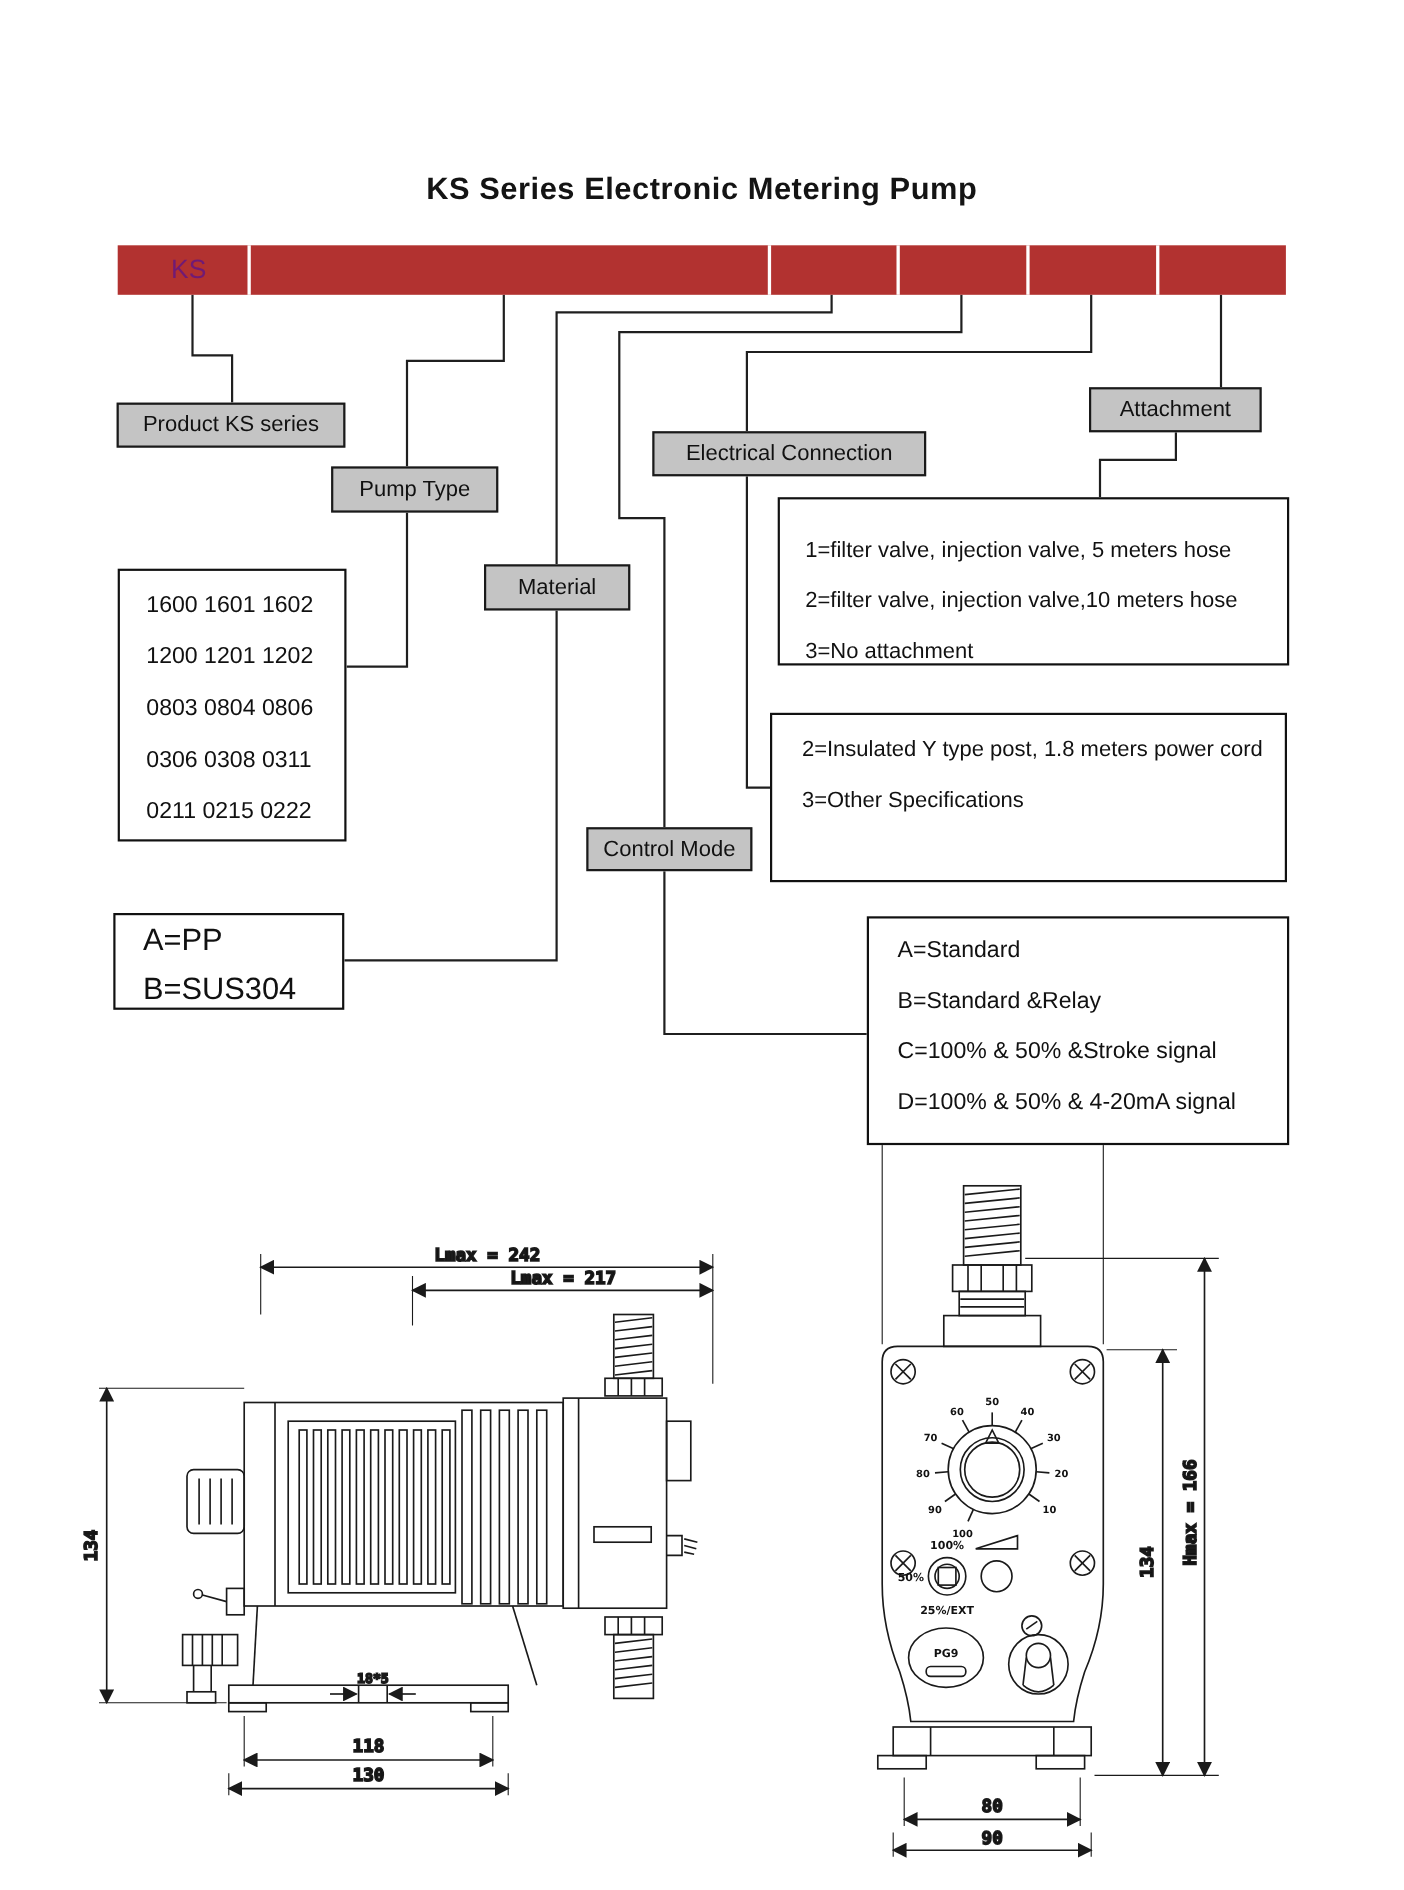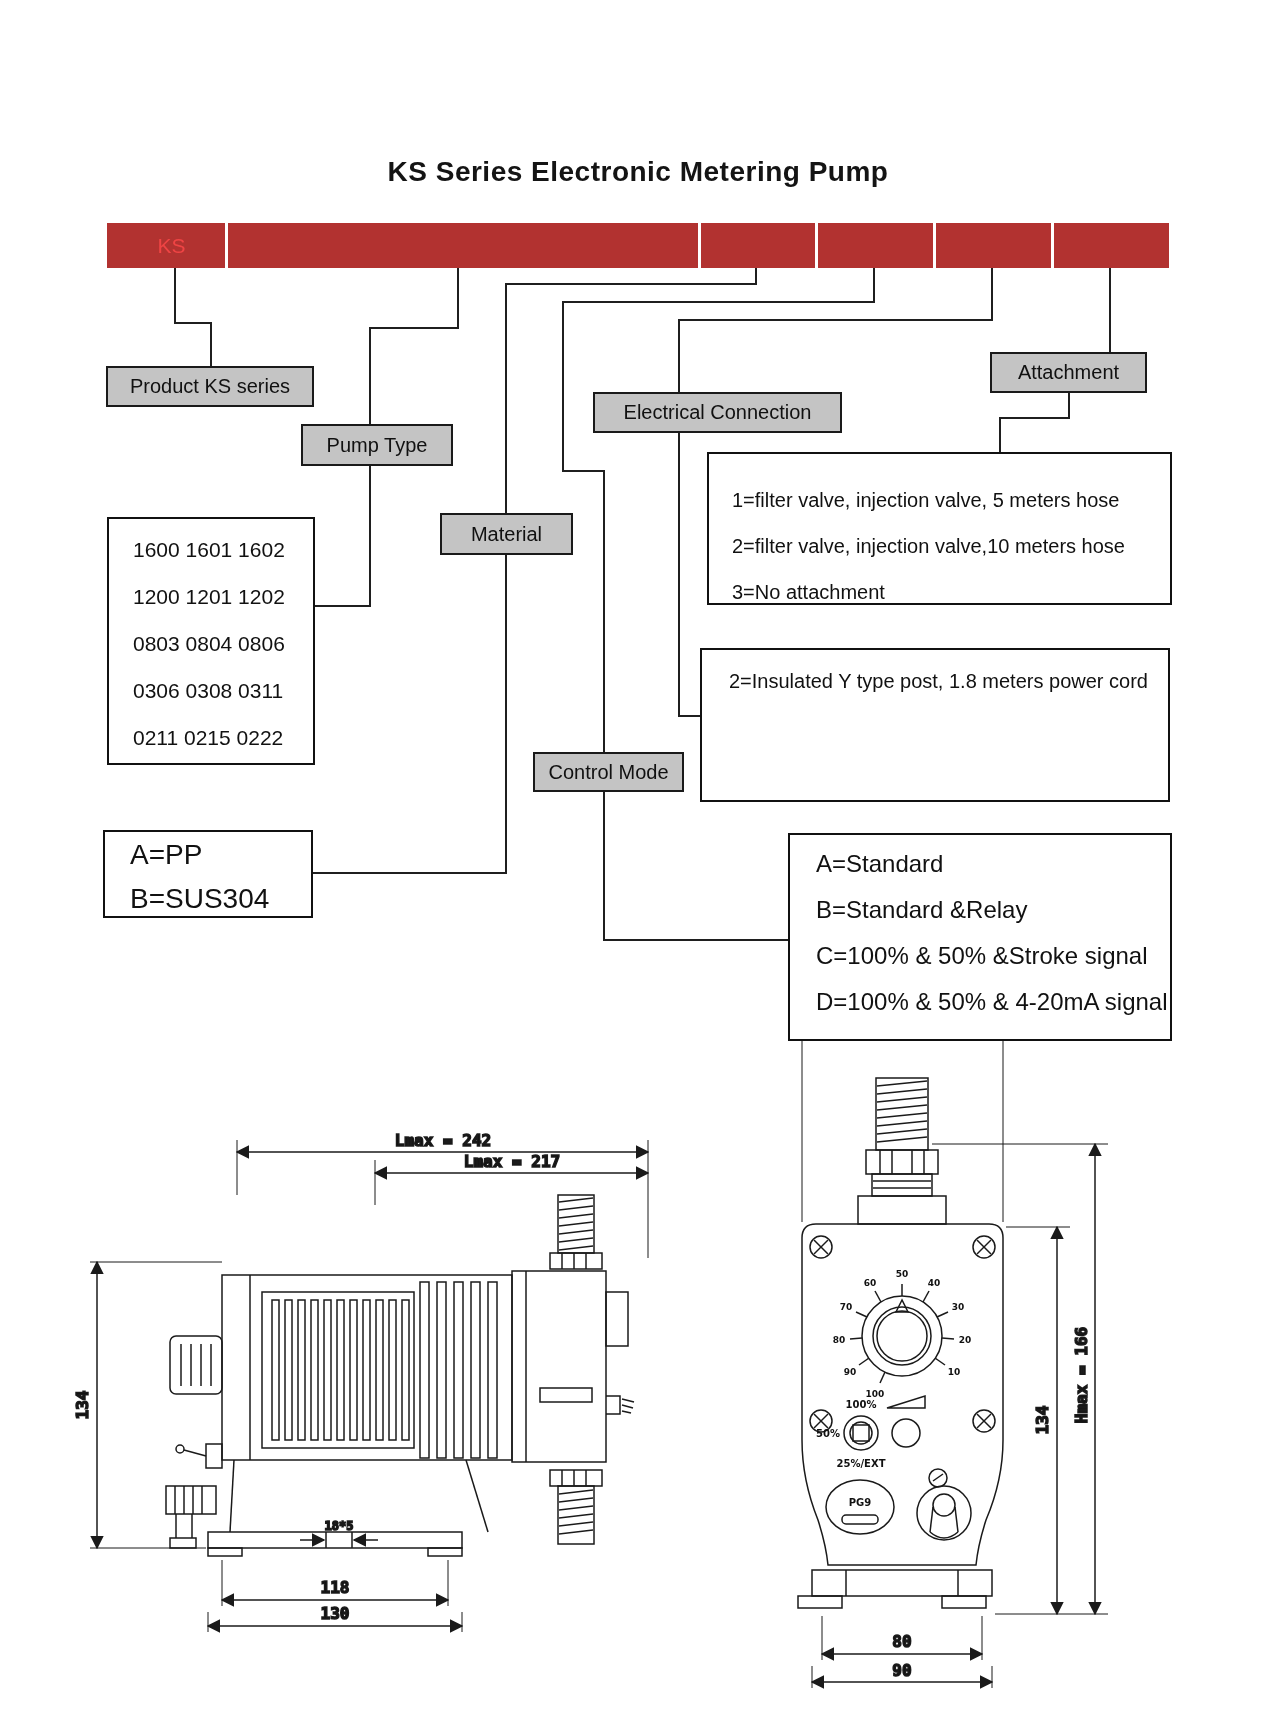--- a/index.html
+++ b/index.html
@@ -4,30 +4,30 @@
 <style>
   html,body{margin:0;padding:0;background:#ffffff;}
   #page{position:relative;width:1276px;height:1718px;background:#fff;
         font-family:"Liberation Sans",sans-serif;color:#111;overflow:hidden;}
   #overlay{position:absolute;left:0;top:0;z-index:1;pointer-events:none;}
   .abs{position:absolute;box-sizing:border-box;z-index:2;}
   #title{left:0;top:156px;width:1276px;text-align:center;font-size:28px;font-weight:600;color:#141414;letter-spacing:.5px;}
   .bar{left:107px;top:223px;width:1062px;height:45px;background:#b23230;}
   .bardiv{top:223px;width:3px;height:45px;background:#ffffff;z-index:3;}
   .barlabel{left:107px;top:223px;width:129px;height:45px;display:flex;align-items:center;justify-content:center;
-            color:#ef4444;font-size:21px;z-index:3;}
+            color:#701a75;font-size:24px;z-index:3;}
   .gbox{background:#c4c4c4;border:2px solid #1a1a1a;display:flex;align-items:center;justify-content:center;
         font-size:20px;color:#111;z-index:2;}
   .wbox{background:#ffffff;border:2px solid #111;z-index:2;}
   .row{white-space:nowrap;}
   #pump-list{left:107px;top:517px;width:208px;height:248px;padding:7px 0 0 24px;font-size:21px;line-height:47px;}
   #material-list{left:103px;top:830px;width:210px;height:88px;padding:1px 0 0 25px;font-size:28px;line-height:44px;}
   #attachment-list{left:707px;top:452px;width:465px;height:153px;padding:23px 0 0 23px;font-size:20px;line-height:46px;}
   #electrical-list{left:700px;top:648px;width:470px;height:154px;padding:8px 0 0 27px;font-size:20px;line-height:47px;}
-  #control-list{left:788px;top:833px;width:384px;height:208px;padding:6px 0 0 26px;font-size:24px;line-height:46px;}
+  #control-list{left:788px;top:833px;width:384px;height:208px;padding:6px 0 0 26px;font-size:21px;line-height:46px;}
   text{font-family:"DejaVu Sans Mono","Liberation Mono",monospace;fill:#111;}
   .dimtxt{font-size:16px;font-weight:bold;}
   .dimsml{font-size:12px;font-weight:bold;}
   .dialnum{font-size:9px;font-weight:bold;font-family:"DejaVu Sans","Liberation Sans",sans-serif;}
   .paneltxt{font-size:10px;font-weight:bold;font-family:"DejaVu Sans","Liberation Sans",sans-serif;}
 </style>
 </head>
 <body>
 
 <div id="page">
@@ -358,20 +358,21 @@
   </div>
 
   <div id="attachment-list" class="abs wbox">
     <div class="row">1=filter valve, injection valve, 5 meters hose</div>
     <div class="row">2=filter valve, injection valve,10 meters hose</div>
     <div class="row">3=No attachment</div>
   </div>
 
   <div id="electrical-list" class="abs wbox">
     <div class="row">2=Insulated Y type post, 1.8 meters power cord</div>
+    <div class="row">3=Other Specifications</div>
   </div>
 
   <div id="control-list" class="abs wbox">
     <div class="row">A=Standard</div>
     <div class="row">B=Standard &amp;Relay</div>
     <div class="row">C=100% &amp; 50% &amp;Stroke signal</div>
     <div class="row">D=100% &amp; 50% &amp; 4-20mA signal</div>
   </div>
 
 </div>

